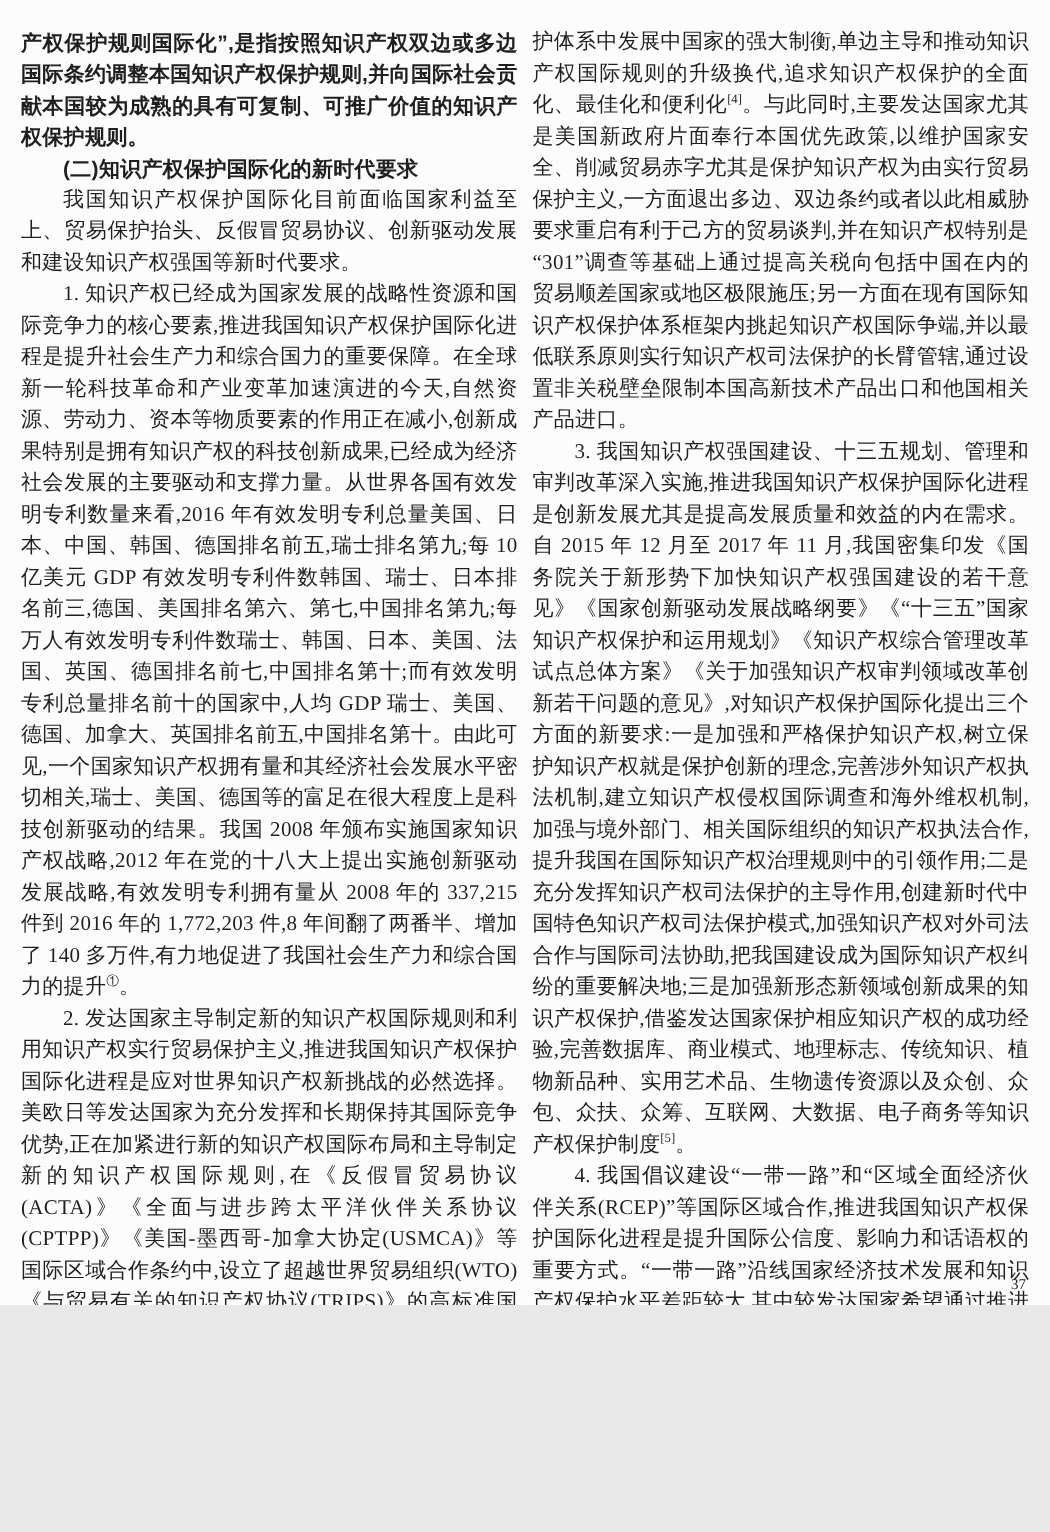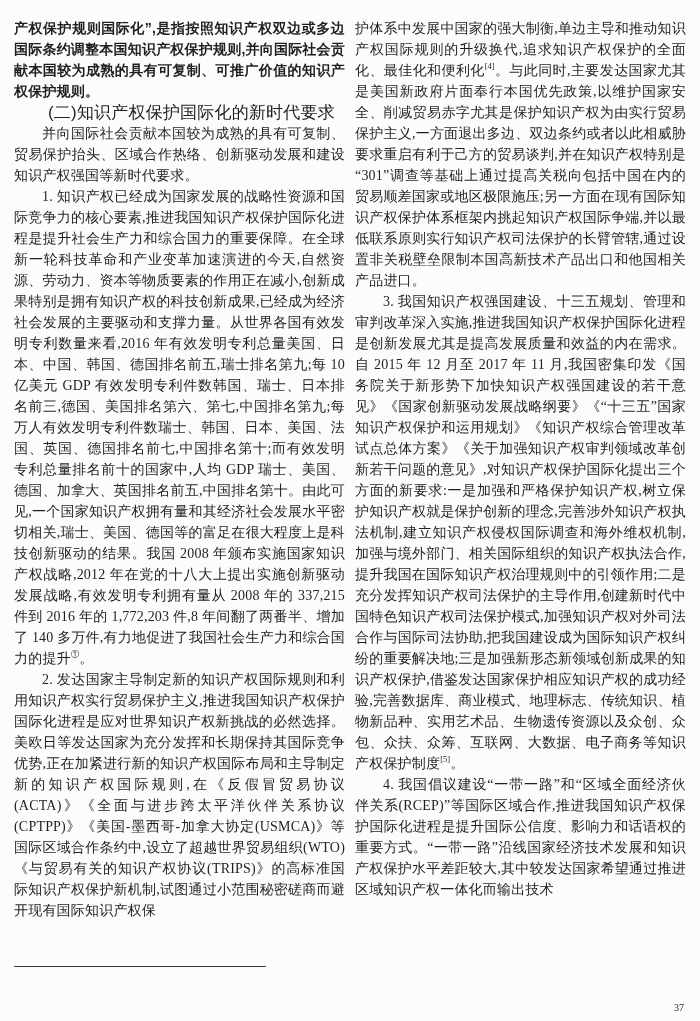--- a/index.html
+++ b/index.html
@@ -1,19 +1,19 @@
 <!DOCTYPE html>
 <html lang="zh"><head>
 <meta charset="utf-8">
 <style>
   html, body { margin: 0; padding: 0; background: #e8e8e8; }
   .page {
     position: relative;
     width: 700px;
-    height: 1021px;
+    height: 870px;
     margin: 0 auto;
     background: #fcfcfc;
     color: #1f1f1f;
     font-family: "Liberation Serif", serif;
     overflow: hidden;
     box-sizing: border-box;
   }
   .columns {
     position: absolute;
     top: 18px;
@@ -33,25 +33,25 @@
     letter-spacing: 0.2px;
   }
   .col p { margin: 0; text-indent: 2em; }
   .col p.no-indent { text-indent: 0; }
   .hei {
     font-family: "Liberation Sans", sans-serif;
     font-weight: 700;
   }
   h3.sub-heading {
     margin: 0;
-    font-size: 17px;
+    font-size: 14px;
     line-height: 21px;
     text-indent: 2em;
     font-family: "Liberation Sans", sans-serif;
-    font-weight: 400;
+    font-weight: 700;
   }
   sup {
     font-size: 8.5px;
     line-height: 0;
     vertical-align: super;
     letter-spacing: 0;
   }
   .footnote-rule {
     position: absolute;
     left: 14px;
@@ -81,21 +81,21 @@
   }
 </style>
 </head>
 <body>
 
 <div class="page">
   <div class="columns">
     <div class="col">
       <p class="no-indent hei">产权保护规则国际化”,是指按照知识产权双边或多边国际条约调整本国知识产权保护规则,并向国际社会贡献本国较为成熟的具有可复制、可推广价值的知识产权保护规则。</p>
       <h3 class="sub-heading">(二)知识产权保护国际化的新时代要求</h3>
-      <p>并向国际社会贡献本国较为成熟的具有可复制、贸易保护抬头、区域合作热络、创新驱动发展和建设知识产权强国等新时代要求。</p>
+      <p>我国知识产权保护国际化目前面临国家利益至上、贸易保护抬头、反假冒贸易协议、创新驱动发展和建设知识产权强国等新时代要求。</p>
       <p>1. 知识产权已经成为国家发展的战略性资源和国际竞争力的核心要素,推进我国知识产权保护国际化进程是提升社会生产力和综合国力的重要保障。在全球新一轮科技革命和产业变革加速演进的今天,自然资源、劳动力、资本等物质要素的作用正在减小,创新成果特别是拥有知识产权的科技创新成果,已经成为经济社会发展的主要驱动和支撑力量。从世界各国有效发明专利数量来看,2016 年有效发明专利总量美国、日本、中国、韩国、德国排名前五,瑞士排名第九;每 10 亿美元 GDP 有效发明专利件数韩国、瑞士、日本排名前三,德国、美国排名第六、第七,中国排名第九;每万人有效发明专利件数瑞士、韩国、日本、美国、法国、英国、德国排名前七,中国排名第十;而有效发明专利总量排名前十的国家中,人均 GDP 瑞士、美国、德国、加拿大、英国排名前五,中国排名第十。由此可见,一个国家知识产权拥有量和其经济社会发展水平密切相关,瑞士、美国、德国等的富足在很大程度上是科技创新驱动的结果。我国 2008 年颁布实施国家知识产权战略,2012 年在党的十八大上提出实施创新驱动发展战略,有效发明专利拥有量从 2008 年的 337,215 件到 2016 年的 1,772,203 件,8 年间翻了两番半、增加了 140 多万件,有力地促进了我国社会生产力和综合国力的提升<sup>①</sup>。</p>
       <p>2. 发达国家主导制定新的知识产权国际规则和利用知识产权实行贸易保护主义,推进我国知识产权保护国际化进程是应对世界知识产权新挑战的必然选择。美欧日等发达国家为充分发挥和长期保持其国际竞争优势,正在加紧进行新的知识产权国际布局和主导制定新的知识产权国际规则,在《反假冒贸易协议(ACTA)》《全面与进步跨太平洋伙伴关系协议(CPTPP)》《美国-墨西哥-加拿大协定(USMCA)》等国际区域合作条约中,设立了超越世界贸易组织(WTO)《与贸易有关的知识产权协议(TRIPS)》的高标准国际知识产权保护新机制,试图通过小范围秘密磋商而避开现有国际知识产权保</p>
     </div>
     <div class="col">
       <p class="no-indent">护体系中发展中国家的强大制衡,单边主导和推动知识产权国际规则的升级换代,追求知识产权保护的全面化、最佳化和便利化<sup>[4]</sup>。与此同时,主要发达国家尤其是美国新政府片面奉行本国优先政策,以维护国家安全、削减贸易赤字尤其是保护知识产权为由实行贸易保护主义,一方面退出多边、双边条约或者以此相威胁要求重启有利于己方的贸易谈判,并在知识产权特别是“301”调查等基础上通过提高关税向包括中国在内的贸易顺差国家或地区极限施压;另一方面在现有国际知识产权保护体系框架内挑起知识产权国际争端,并以最低联系原则实行知识产权司法保护的长臂管辖,通过设置非关税壁垒限制本国高新技术产品出口和他国相关产品进口。</p>
       <p>3. 我国知识产权强国建设、十三五规划、管理和审判改革深入实施,推进我国知识产权保护国际化进程是创新发展尤其是提高发展质量和效益的内在需求。自 2015 年 12 月至 2017 年 11 月,我国密集印发《国务院关于新形势下加快知识产权强国建设的若干意见》《国家创新驱动发展战略纲要》《“十三五”国家知识产权保护和运用规划》《知识产权综合管理改革试点总体方案》《关于加强知识产权审判领域改革创新若干问题的意见》,对知识产权保护国际化提出三个方面的新要求:一是加强和严格保护知识产权,树立保护知识产权就是保护创新的理念,完善涉外知识产权执法机制,建立知识产权侵权国际调查和海外维权机制,加强与境外部门、相关国际组织的知识产权执法合作,提升我国在国际知识产权治理规则中的引领作用;二是充分发挥知识产权司法保护的主导作用,创建新时代中国特色知识产权司法保护模式,加强知识产权对外司法合作与国际司法协助,把我国建设成为国际知识产权纠纷的重要解决地;三是加强新形态新领域创新成果的知识产权保护,借鉴发达国家保护相应知识产权的成功经验,完善数据库、商业模式、地理标志、传统知识、植物新品种、实用艺术品、生物遗传资源以及众创、众包、众扶、众筹、互联网、大数据、电子商务等知识产权保护制度<sup>[5]</sup>。</p>
       <p>4. 我国倡议建设“一带一路”和“区域全面经济伙伴关系(RCEP)”等国际区域合作,推进我国知识产权保护国际化进程是提升国际公信度、影响力和话语权的重要方式。“一带一路”沿线国家经济技术发展和知识产权保护水平差距较大,其中较发达国家希望通过推进区域知识产权一体化而输出技术</p>
     </div>
   </div>
 

